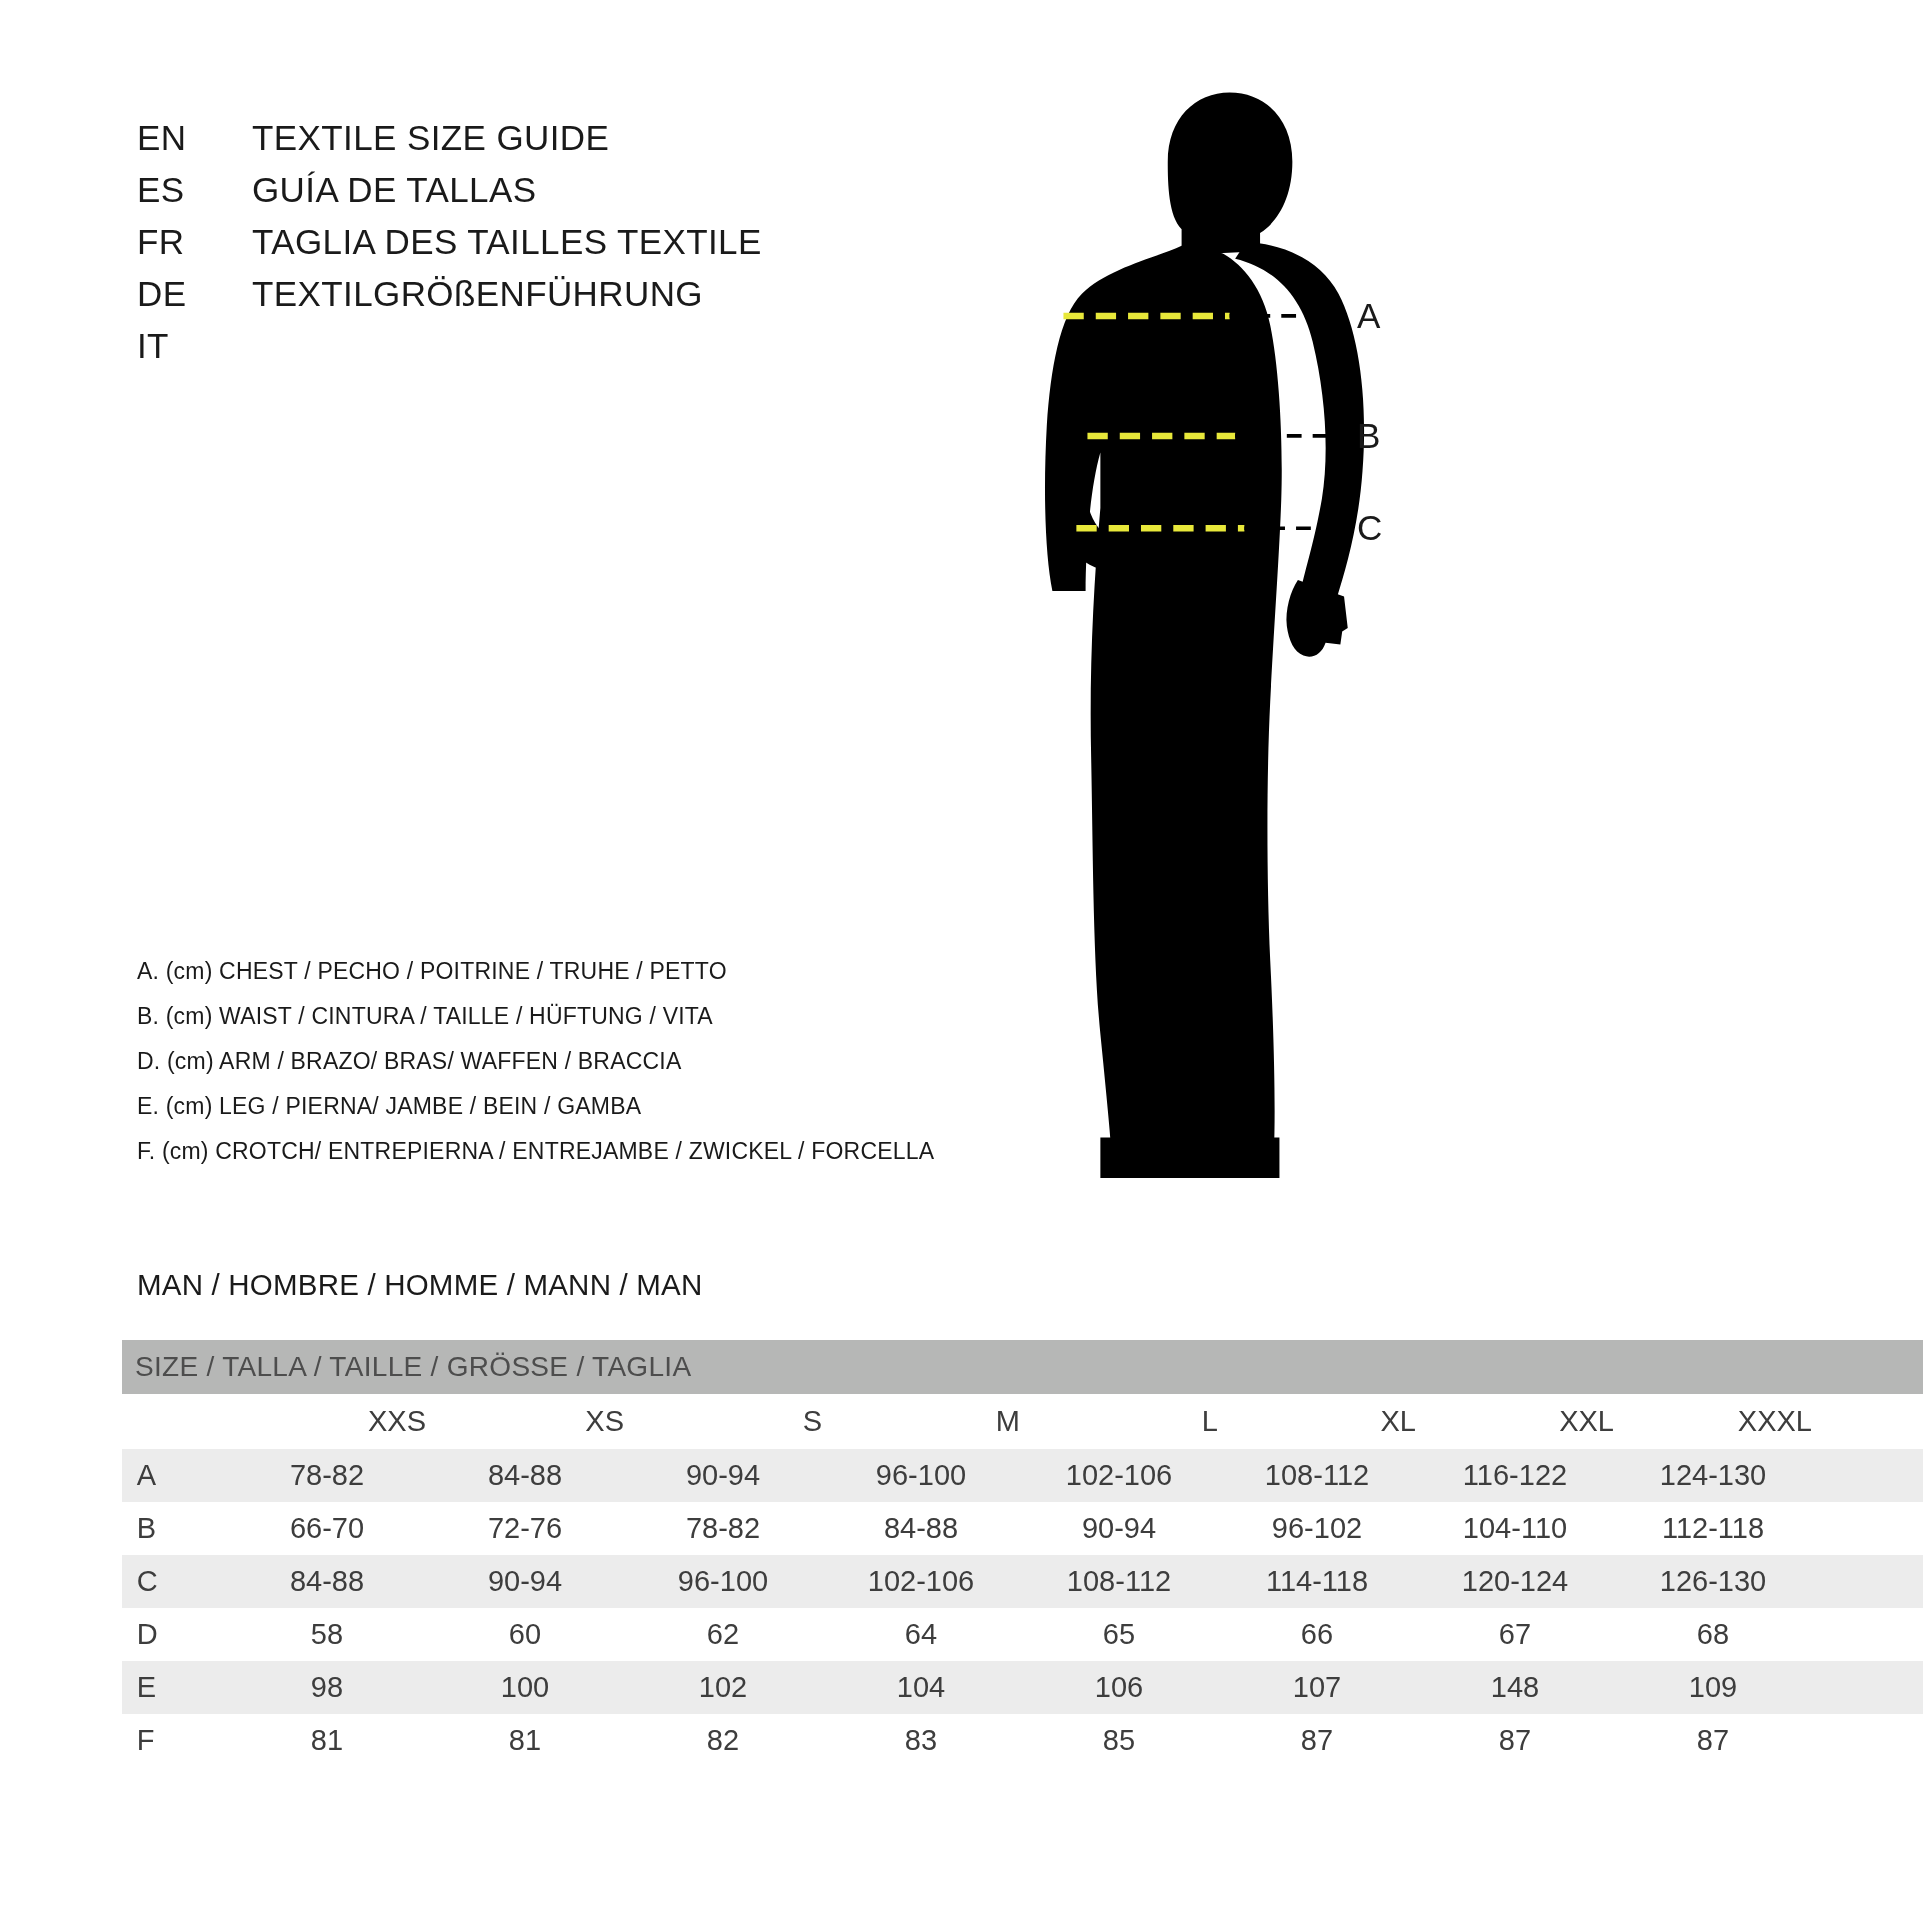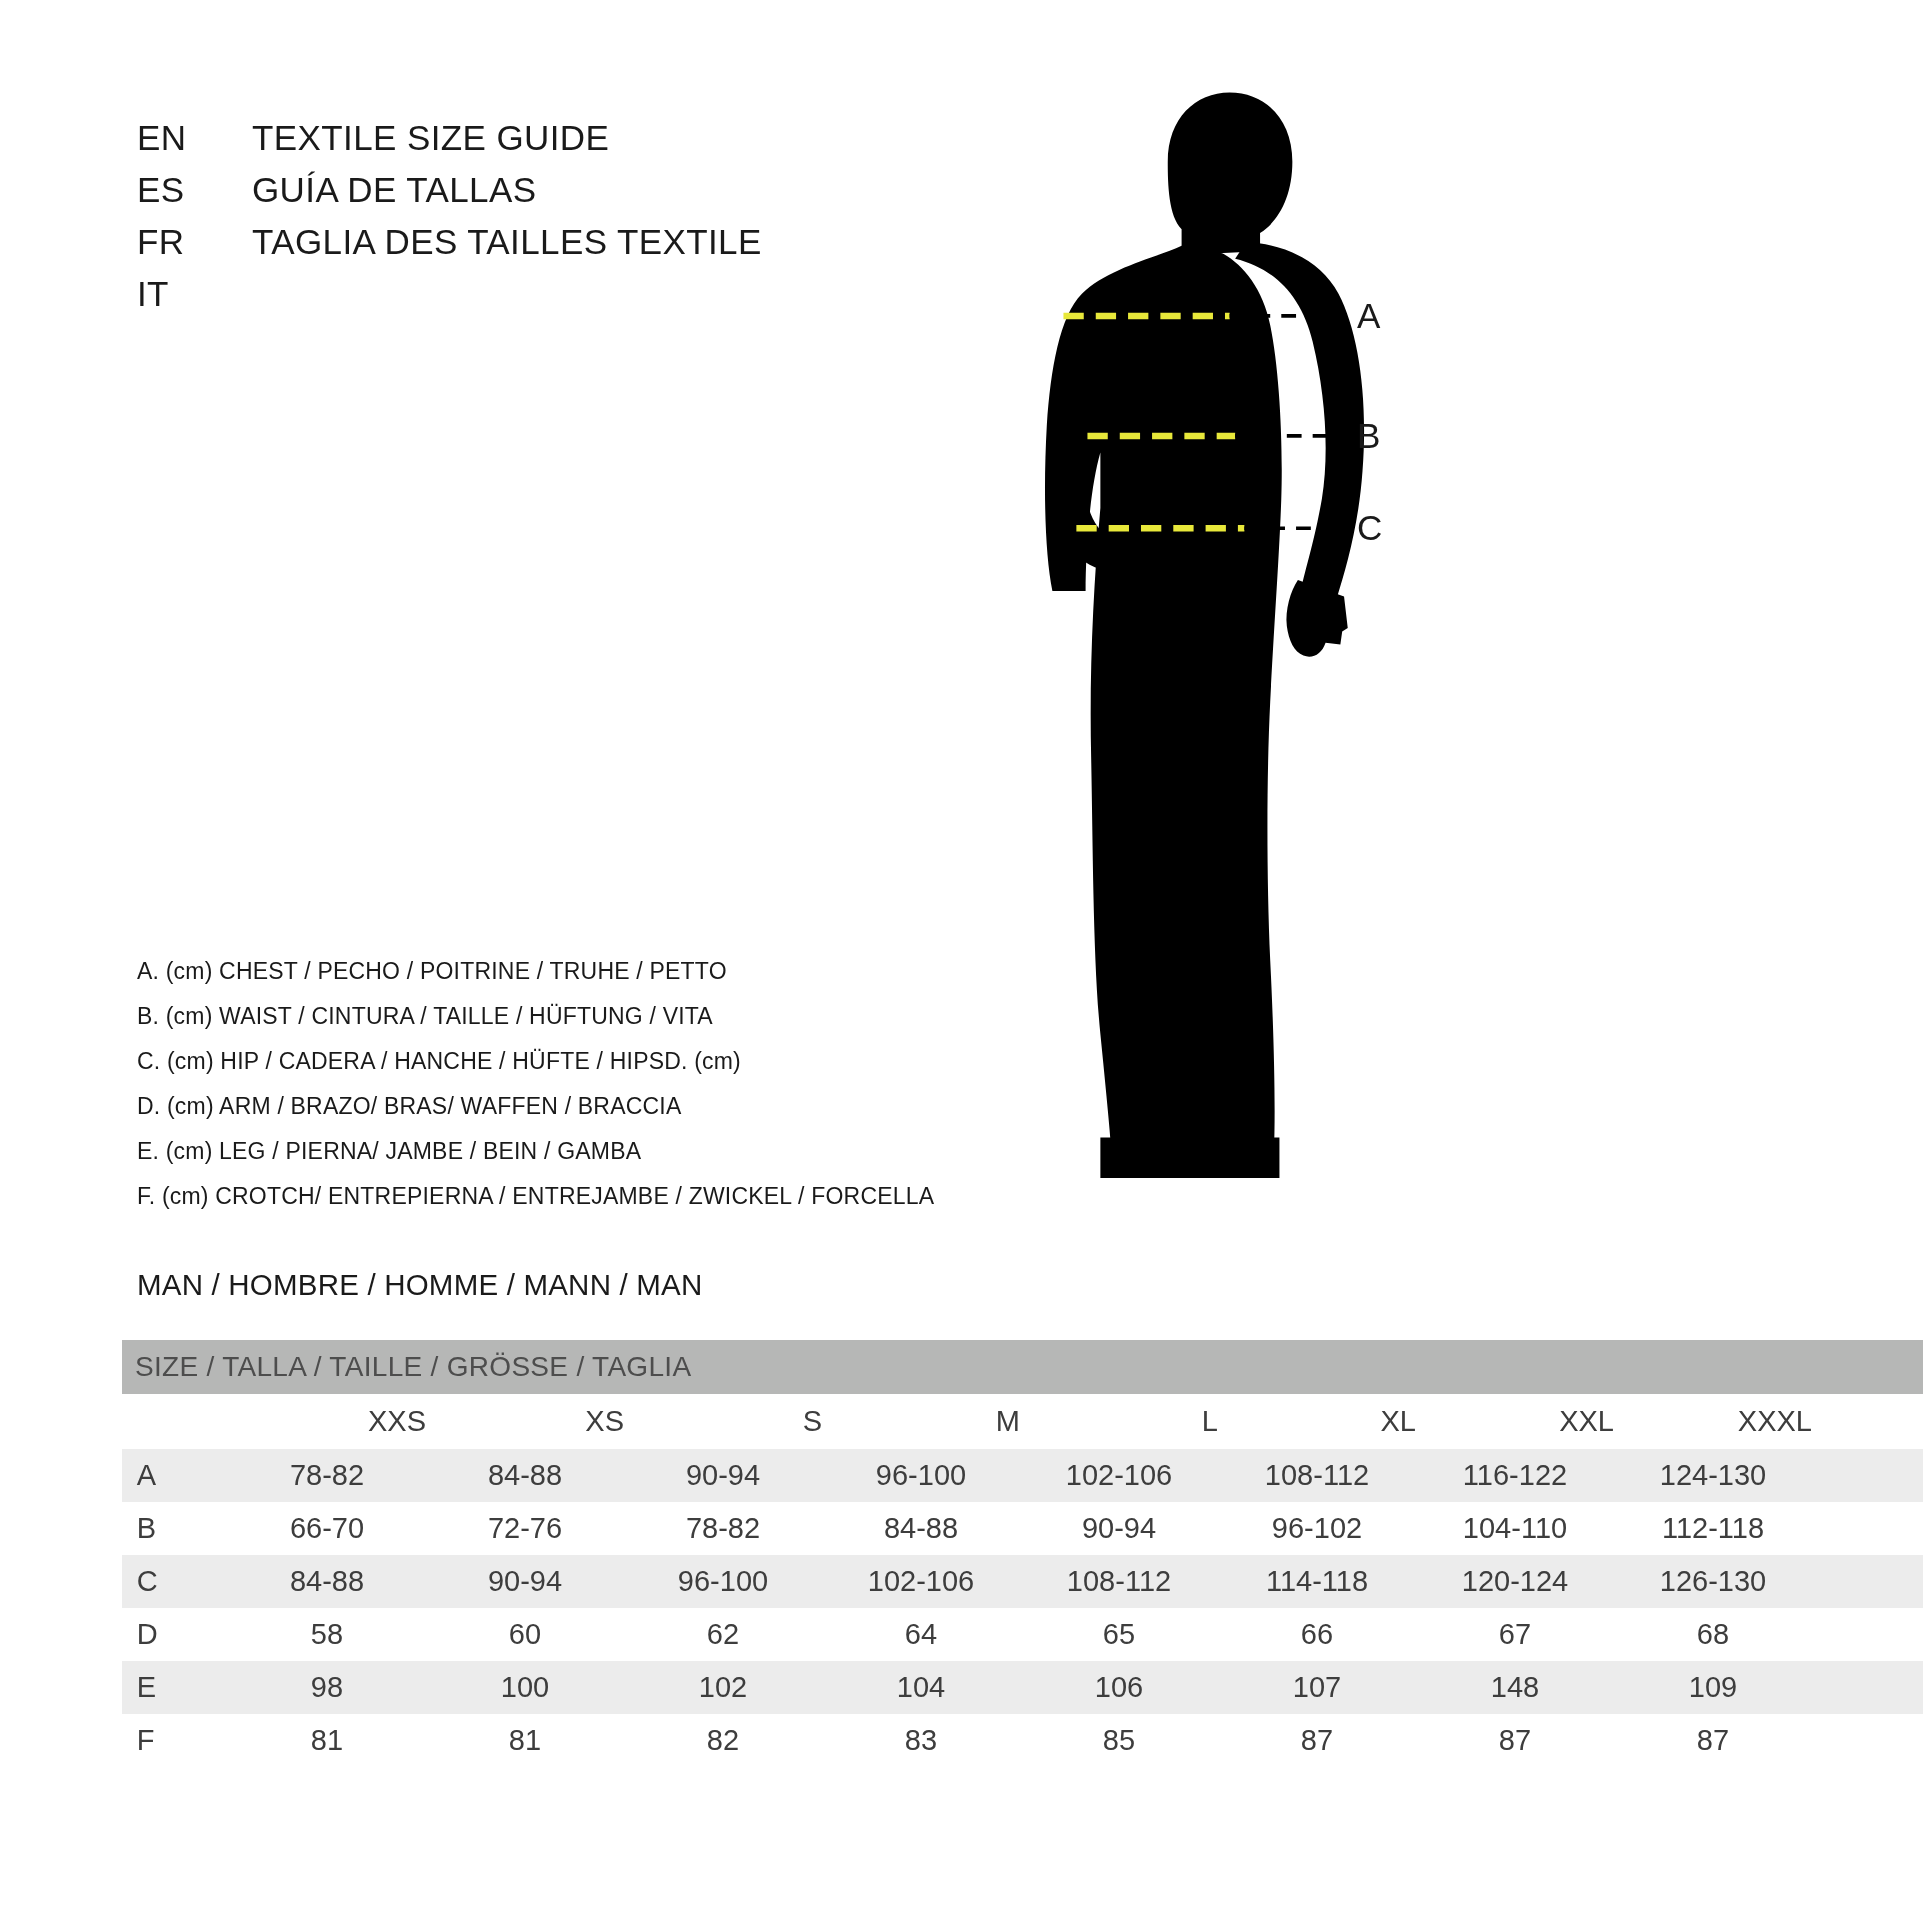--- a/index.html
+++ b/index.html
@@ -123,28 +123,31 @@
   </div>
   <div class="lang-row">
     <span class="lang-code">ES</span>
     <span class="lang-text">GUÍA DE TALLAS</span>
   </div>
   <div class="lang-row">
     <span class="lang-code">FR</span>
     <span class="lang-text">TAGLIA DES TAILLES TEXTILE</span>
   </div>
   <div class="lang-row">
+    <span class="lang-code">DE</span>
+    <span class="lang-text">TEXTILGRÖßENFÜHRUNG</span>
+  </div>
+  <div class="lang-row">
     <span class="lang-code">IT</span>
   </div>
 </div>
 
 <div class="legend">
   <div class="legend-row">A. (cm) CHEST / PECHO / POITRINE / TRUHE / PETTO</div>
   <div class="legend-row">B. (cm) WAIST / CINTURA / TAILLE / HÜFTUNG / VITA</div>
-  <div class="legend-row">C. (cm) HIP / CADERA / HANCHE / HÜFTE / HIPSD. (cm)</div>
   <div class="legend-row">D. (cm) ARM / BRAZO/ BRAS/ WAFFEN / BRACCIA</div>
   <div class="legend-row">E. (cm) LEG / PIERNA/ JAMBE / BEIN / GAMBA</div>
   <div class="legend-row">F. (cm) CROTCH/ ENTREPIERNA / ENTREJAMBE / ZWICKEL / FORCELLA</div>
 </div>
 
 <div class="man-label">MAN / HOMBRE / HOMME / MANN / MAN</div>
 
 <div class="figure-area">
   <svg width="923" height="1154" viewBox="0 0 1000 1250" xmlns="http://www.w3.org/2000/svg">
 

